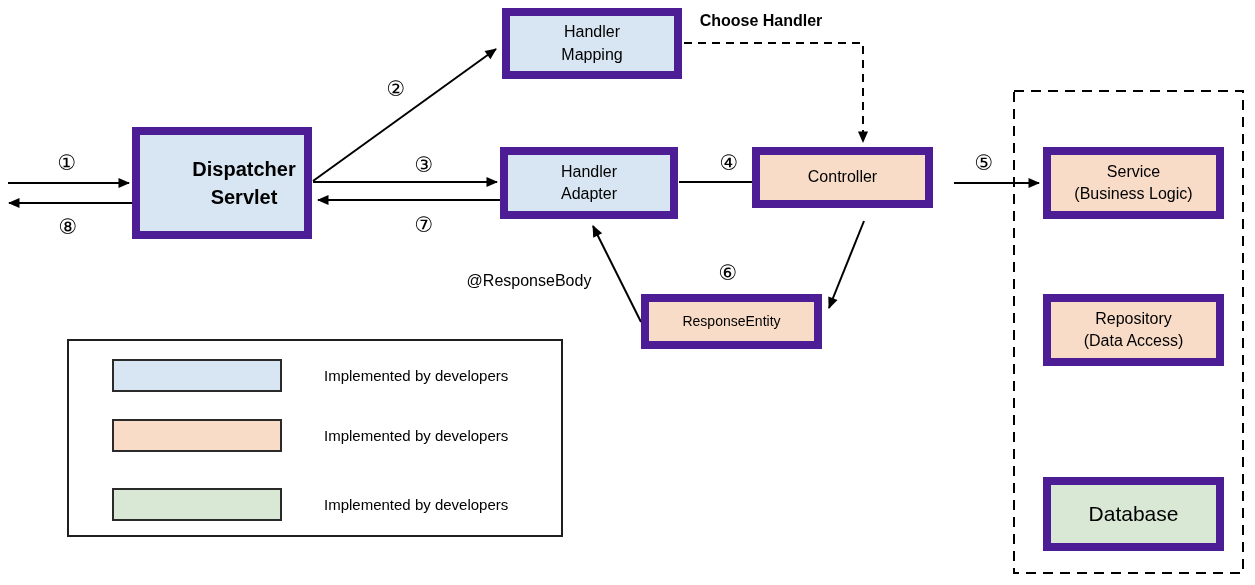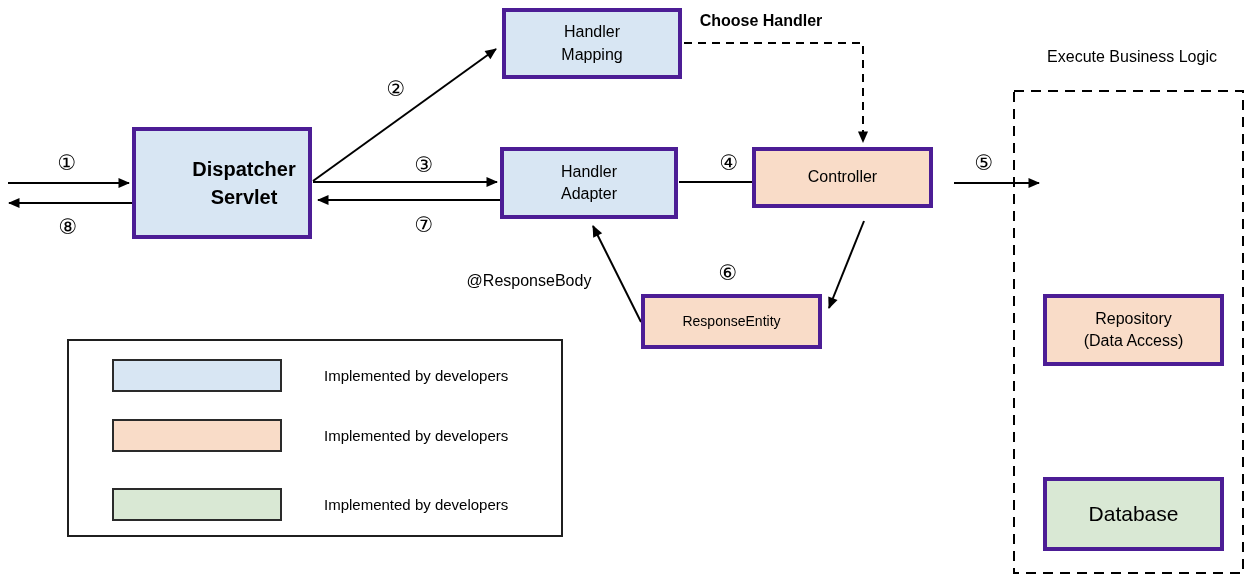--- a/index.html
+++ b/index.html
@@ -8,21 +8,21 @@
     position: relative;
     width: 1255px;
     height: 585px;
     background: #ffffff;
     overflow: hidden;
   }
   #wires { position: absolute; left: 0; top: 0; width: 1255px; height: 585px; }
   .node {
     position: absolute;
     box-sizing: border-box;
-    border: 4px solid #4c1d95;
+    border: 8px solid #4c1d95;
     display: flex;
     align-items: center;
     justify-content: center;
     text-align: center;
     white-space: pre-line;
     font-size: 16px;
     line-height: 1.4;
   }
   .fill-blue   { background: #d8e6f3; }
   .fill-orange { background: #f9dcc8; }
@@ -107,27 +107,28 @@
   <div class="node fill-blue" style="left:502px; top:8px; width:180px; height:71px;">Handler
 Mapping</div>
 
   <div class="node fill-blue" style="left:500px; top:147px; width:178px; height:72px;">Handler
 Adapter</div>
 
   <div class="node fill-orange" style="left:752px; top:147px; width:181px; height:61px;">Controller</div>
 
   <div class="node fill-orange node-responseentity" style="left:641px; top:294px; width:181px; height:55px;">ResponseEntity</div>
 
+  <div class="node fill-orange" style="left:1043px; top:147px; width:181px; height:72px;">Service
+(Business Logic)</div>
 
   <div class="node fill-orange" style="left:1043px; top:294px; width:181px; height:72px;">Repository
 (Data Access)</div>
 
   <div class="node fill-green node-database" style="left:1043px; top:453px; width:181px; height:74px;margin-top:24px;">Database</div>
 
-  <div class="ann" style="left:1132px; top:57px;">Execute Business Logic</div>
 
   <div class="ann" style="left:761px; top:21px;font-weight:bold;">Choose Handler</div>
 
   <div class="ann" style="left:529px; top:281px;">@ResponseBody</div>
 
   <div class="step" style="left:67px;  top:162px;">①</div>
   <div class="step" style="left:396px; top:88px;">②</div>
   <div class="step" style="left:424px; top:164px;">③</div>
   <div class="step" style="left:729px; top:162px;">④</div>
   <div class="step" style="left:984px; top:162px;">⑤</div>

